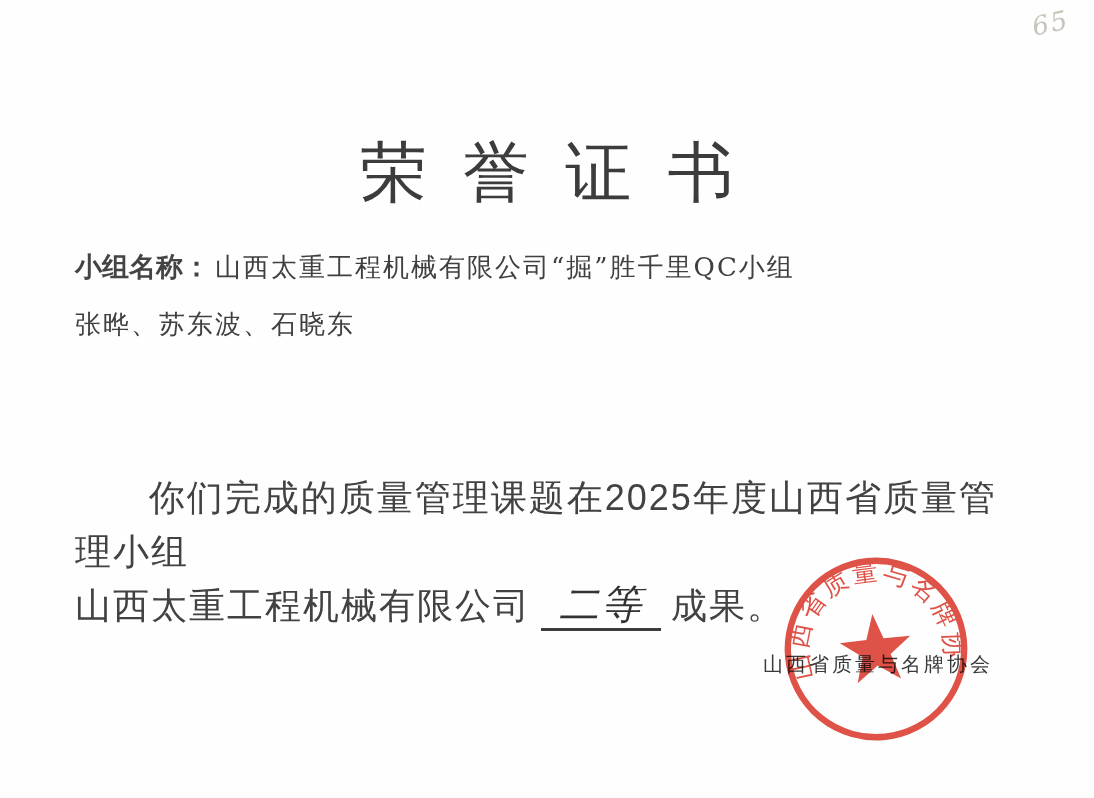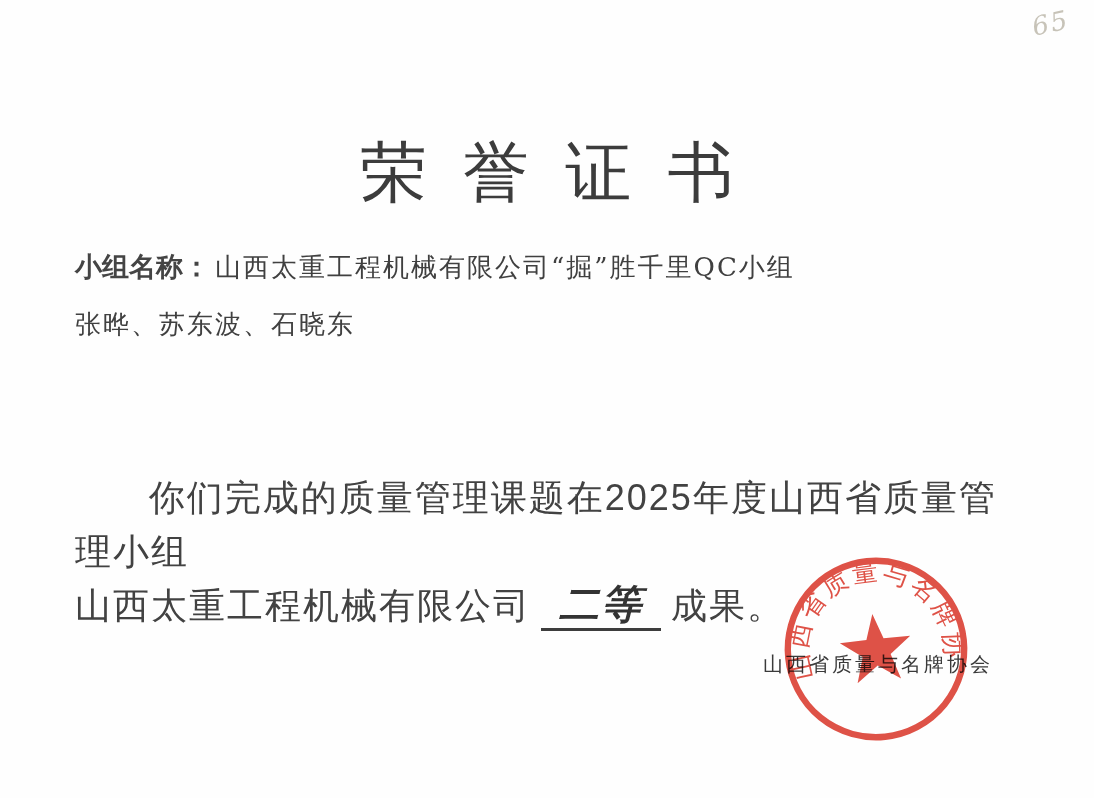--- a/index.html
+++ b/index.html
@@ -67,21 +67,21 @@
   .body-line-1{ text-indent:2.05em; }
   .award{
     display:inline-block;
     min-width:112px;
     text-align:center;
     border-bottom:3px solid #3d3d3d;
     margin:0 10px;
     padding:0 4px 2px 4px;
     font-family:"DejaVu Serif",serif;
     font-style:italic;
-    font-weight:700;
+    font-weight:400;
     font-size:40px;
     color:#333333;
     line-height:44px;
   }
   .issuer{
     position:absolute;top:651px;left:763px;
     font-size:20px;
     color:#3a3a3a;
     letter-spacing:3px;
     white-space:nowrap;

